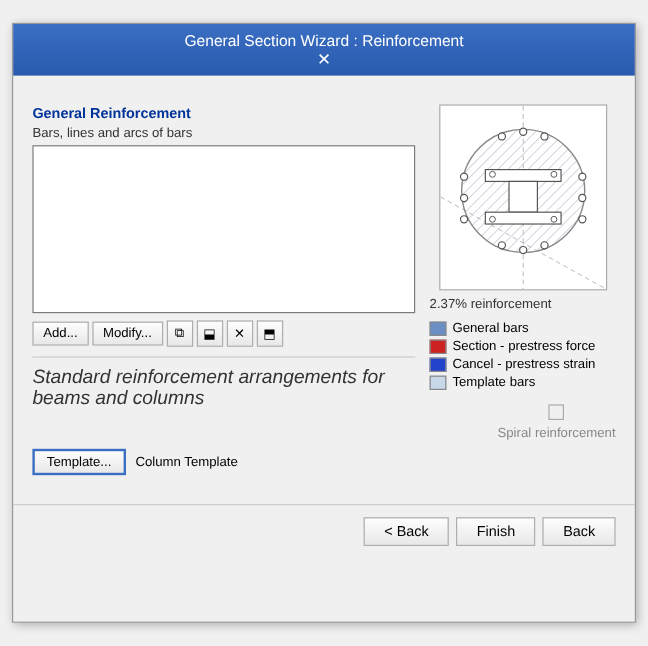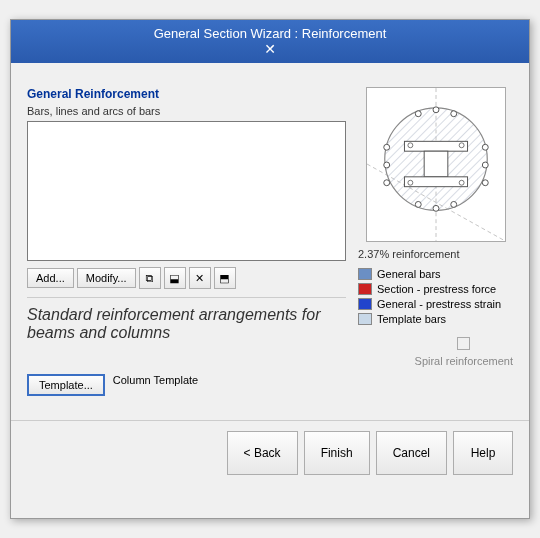--- a/index.html
+++ b/index.html
@@ -109,21 +109,21 @@
     }
     .template-sub-label {
       font-size: 16px;
       color: #333;
       margin-bottom: 8px;
       font-style: italic;
     }
     .template-buttons {
       display: flex;
       gap: 8px;
-      align-items: flex-start;
+      align-items: center;
       margin-top: 32px;
     }
     .template-btn {
       padding: 3px 10px;
       font-size: 11px;
       border: 2px solid #3a6fc4;
       background: linear-gradient(to bottom, #fdfdfd, #e8e8e8);
       cursor: pointer;
     }
     .template-link {
@@ -196,21 +196,21 @@
 
     
     .dialog-footer {
       padding: 10px 16px;
       display: flex;
       justify-content: flex-end;
       gap: 6px;
       border-top: 1px solid #ccc;
     }
     .footer-btn {
-      padding: 14px 16px;
+      padding: 4px 16px;
       font-size: 12px;
       border: 1px solid #adadad;
       background: linear-gradient(to bottom, #fdfdfd, #e8e8e8);
       cursor: pointer;
       min-width: 60px;
     }
   </style>
 </head>
 <body>
 
@@ -309,34 +309,33 @@
         <div class="legend-item">
           <div class="legend-color" style="background:#6b8fc4;"></div>
           <span>General bars</span>
         </div>
         <div class="legend-item">
           <div class="legend-color" style="background:#cc2222;"></div>
           <span>Section - prestress force</span>
         </div>
         <div class="legend-item">
           <div class="legend-color" style="background:#2244cc;"></div>
-          <span>General - prestress strain</span>
+          <span>Cancel - prestress strain</span>
         </div>
         <div class="legend-item">
           <div class="legend-color" style="background:#c8d8e8;"></div>
           <span>Template bars</span>
         </div>
       </div>
 
       <div class="spiral-row">
         <div class="spiral-checkbox"></div>
         <span>Spiral reinforcement</span>
       </div>
     </div>
   </div>
 
   <div class="dialog-footer">
     <button class="footer-btn">&lt; Back</button>
     <button class="footer-btn">Finish</button>
-    <button class="footer-btn">Cancel</button>
-    <button class="footer-btn">Help</button>
+    <button class="footer-btn">Back</button>
   </div>
 </div>
 
 </body></html>

